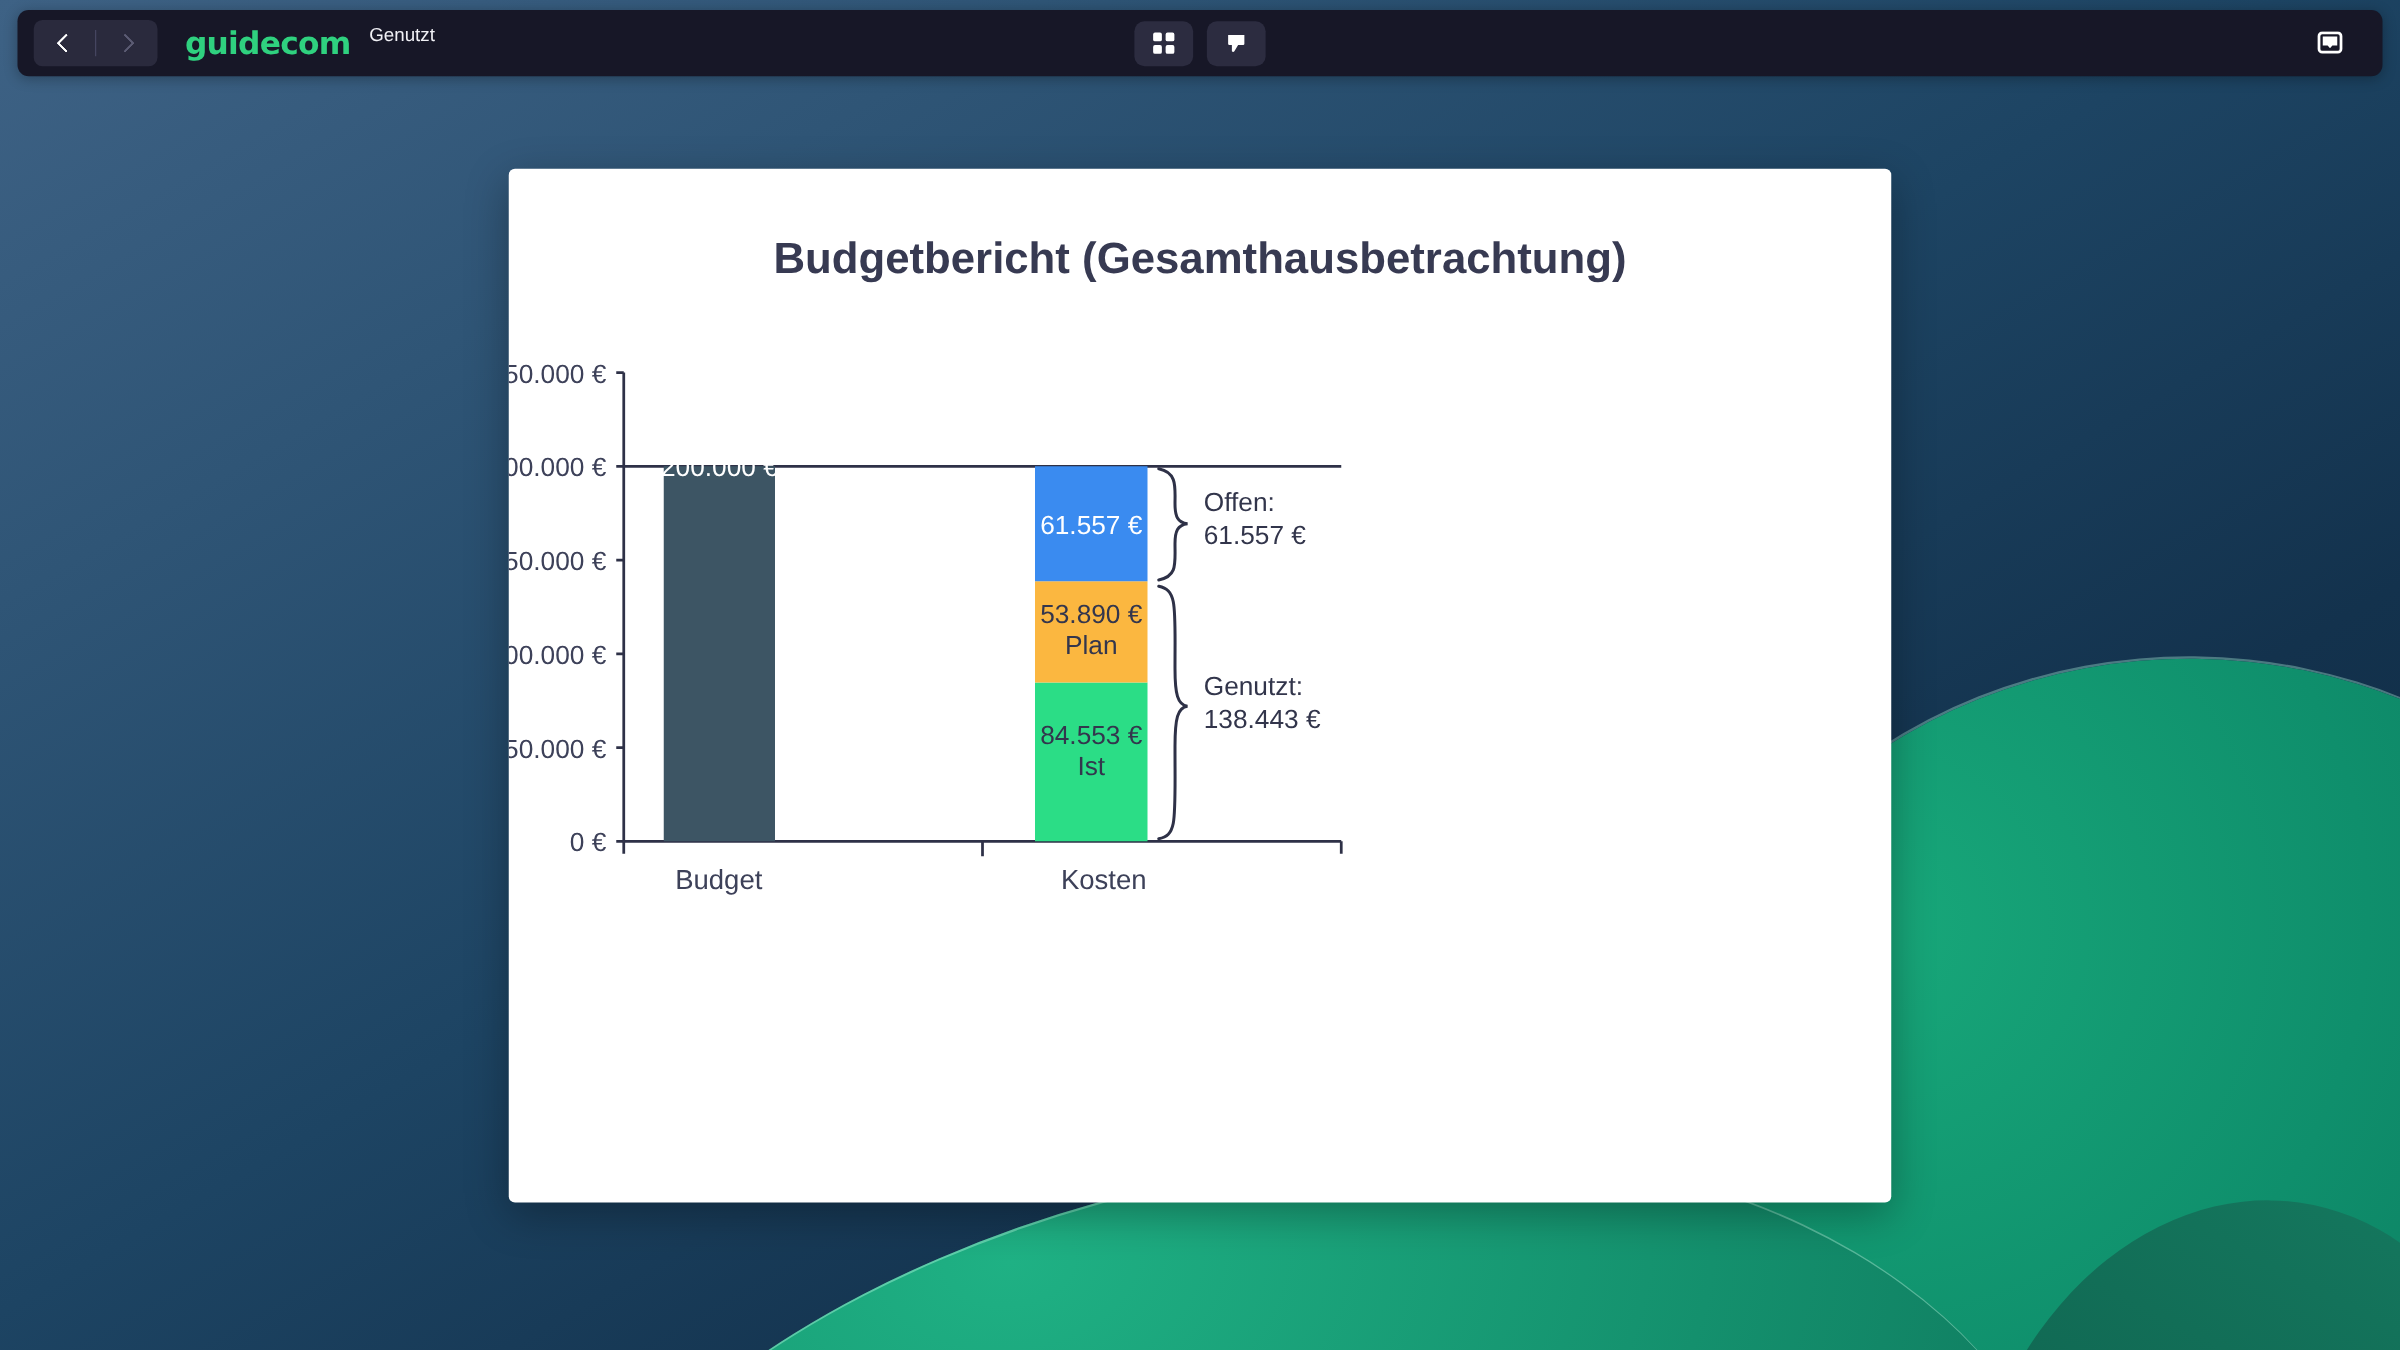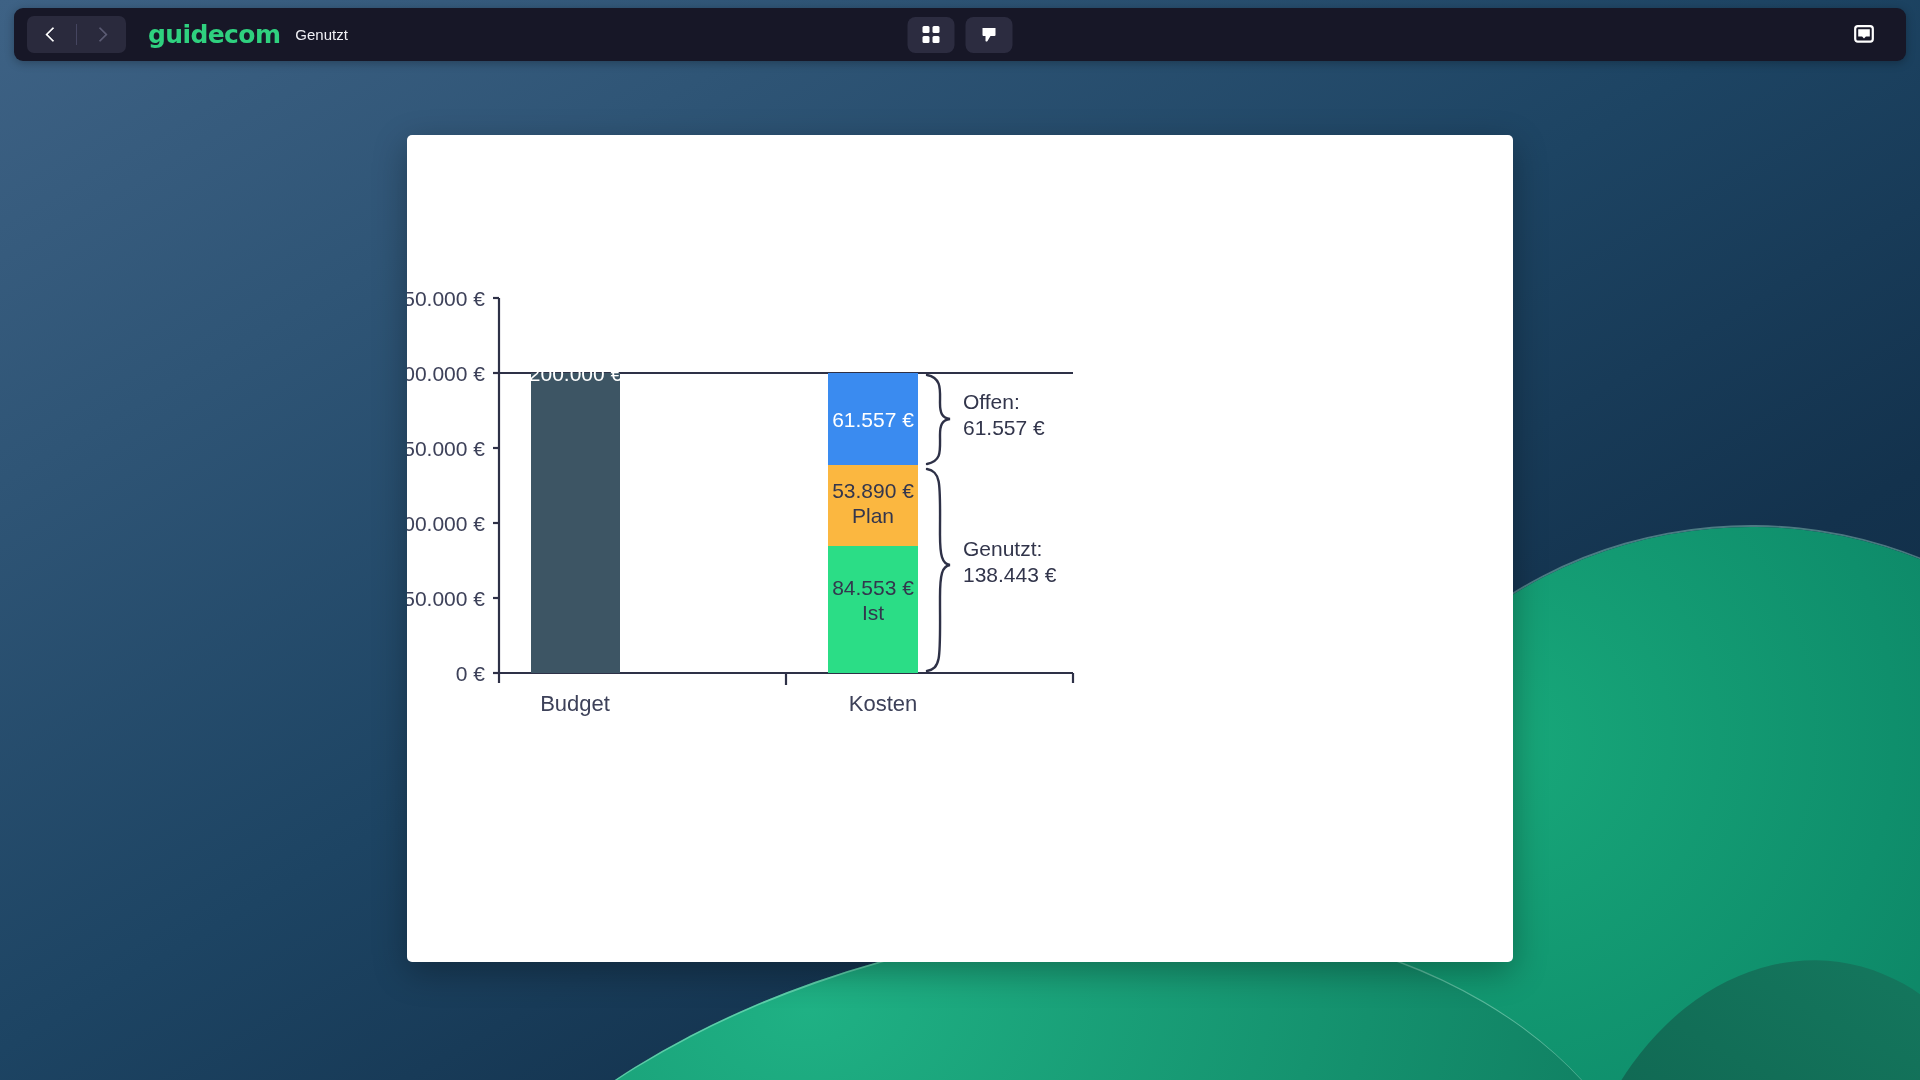--- a/index.html
+++ b/index.html
@@ -107,21 +107,21 @@
     height: 11px;
     border-top: 2.4px solid #ffffff;
     border-left: 2.4px solid #ffffff;
     border-radius: 1px;
   }
   .chev-left  { transform: rotate(-45deg) translate(1px, 1px); }
   .chev-right { transform: rotate(135deg) translate(1px, 1px); border-color: #5b5b73; }
 
   .brand {
     display: flex;
-    align-items: center;
+    align-items: flex-start;
     margin-left: 22px;
     gap: 15px;
   }
   .brand-logo {
     font-size: 25px;
     font-weight: 700;
     color: #2fd17f;
     letter-spacing: -0.6px;
     font-family: "DejaVu Sans", sans-serif;
   }
@@ -263,20 +263,21 @@
           <rect x="2.2" y="1.2" width="17.6" height="15.5" rx="2.6" fill="none" stroke="#ffffff" stroke-width="2.2"></rect>
           <path d="M5.2 4.2 H16.8 V11.4 H12.9 L11 13.6 L9.1 11.4 H5.2 Z" fill="#ffffff"></path>
         </svg>
       </button>
     </div>
 
   </div>
 
   <div id="slide">
 
+    <div id="slide-title">Budgetbericht (Gesamthausbetrachtung)</div>
 
     <svg id="chart-area" viewBox="0 0 1106 827">
 
       <line x1="92" y1="163" x2="92" y2="538" stroke="#2e3147" stroke-width="2.2"></line>
 
       <line x1="92" y1="538" x2="666" y2="538" stroke="#2e3147" stroke-width="2.2"></line>
 
       <g>
         <line x1="86" y1="163" x2="92" y2="163" stroke="#2e3147" stroke-width="2.2"></line>
         <line x1="86" y1="238" x2="92" y2="238" stroke="#2e3147" stroke-width="2.2"></line>

